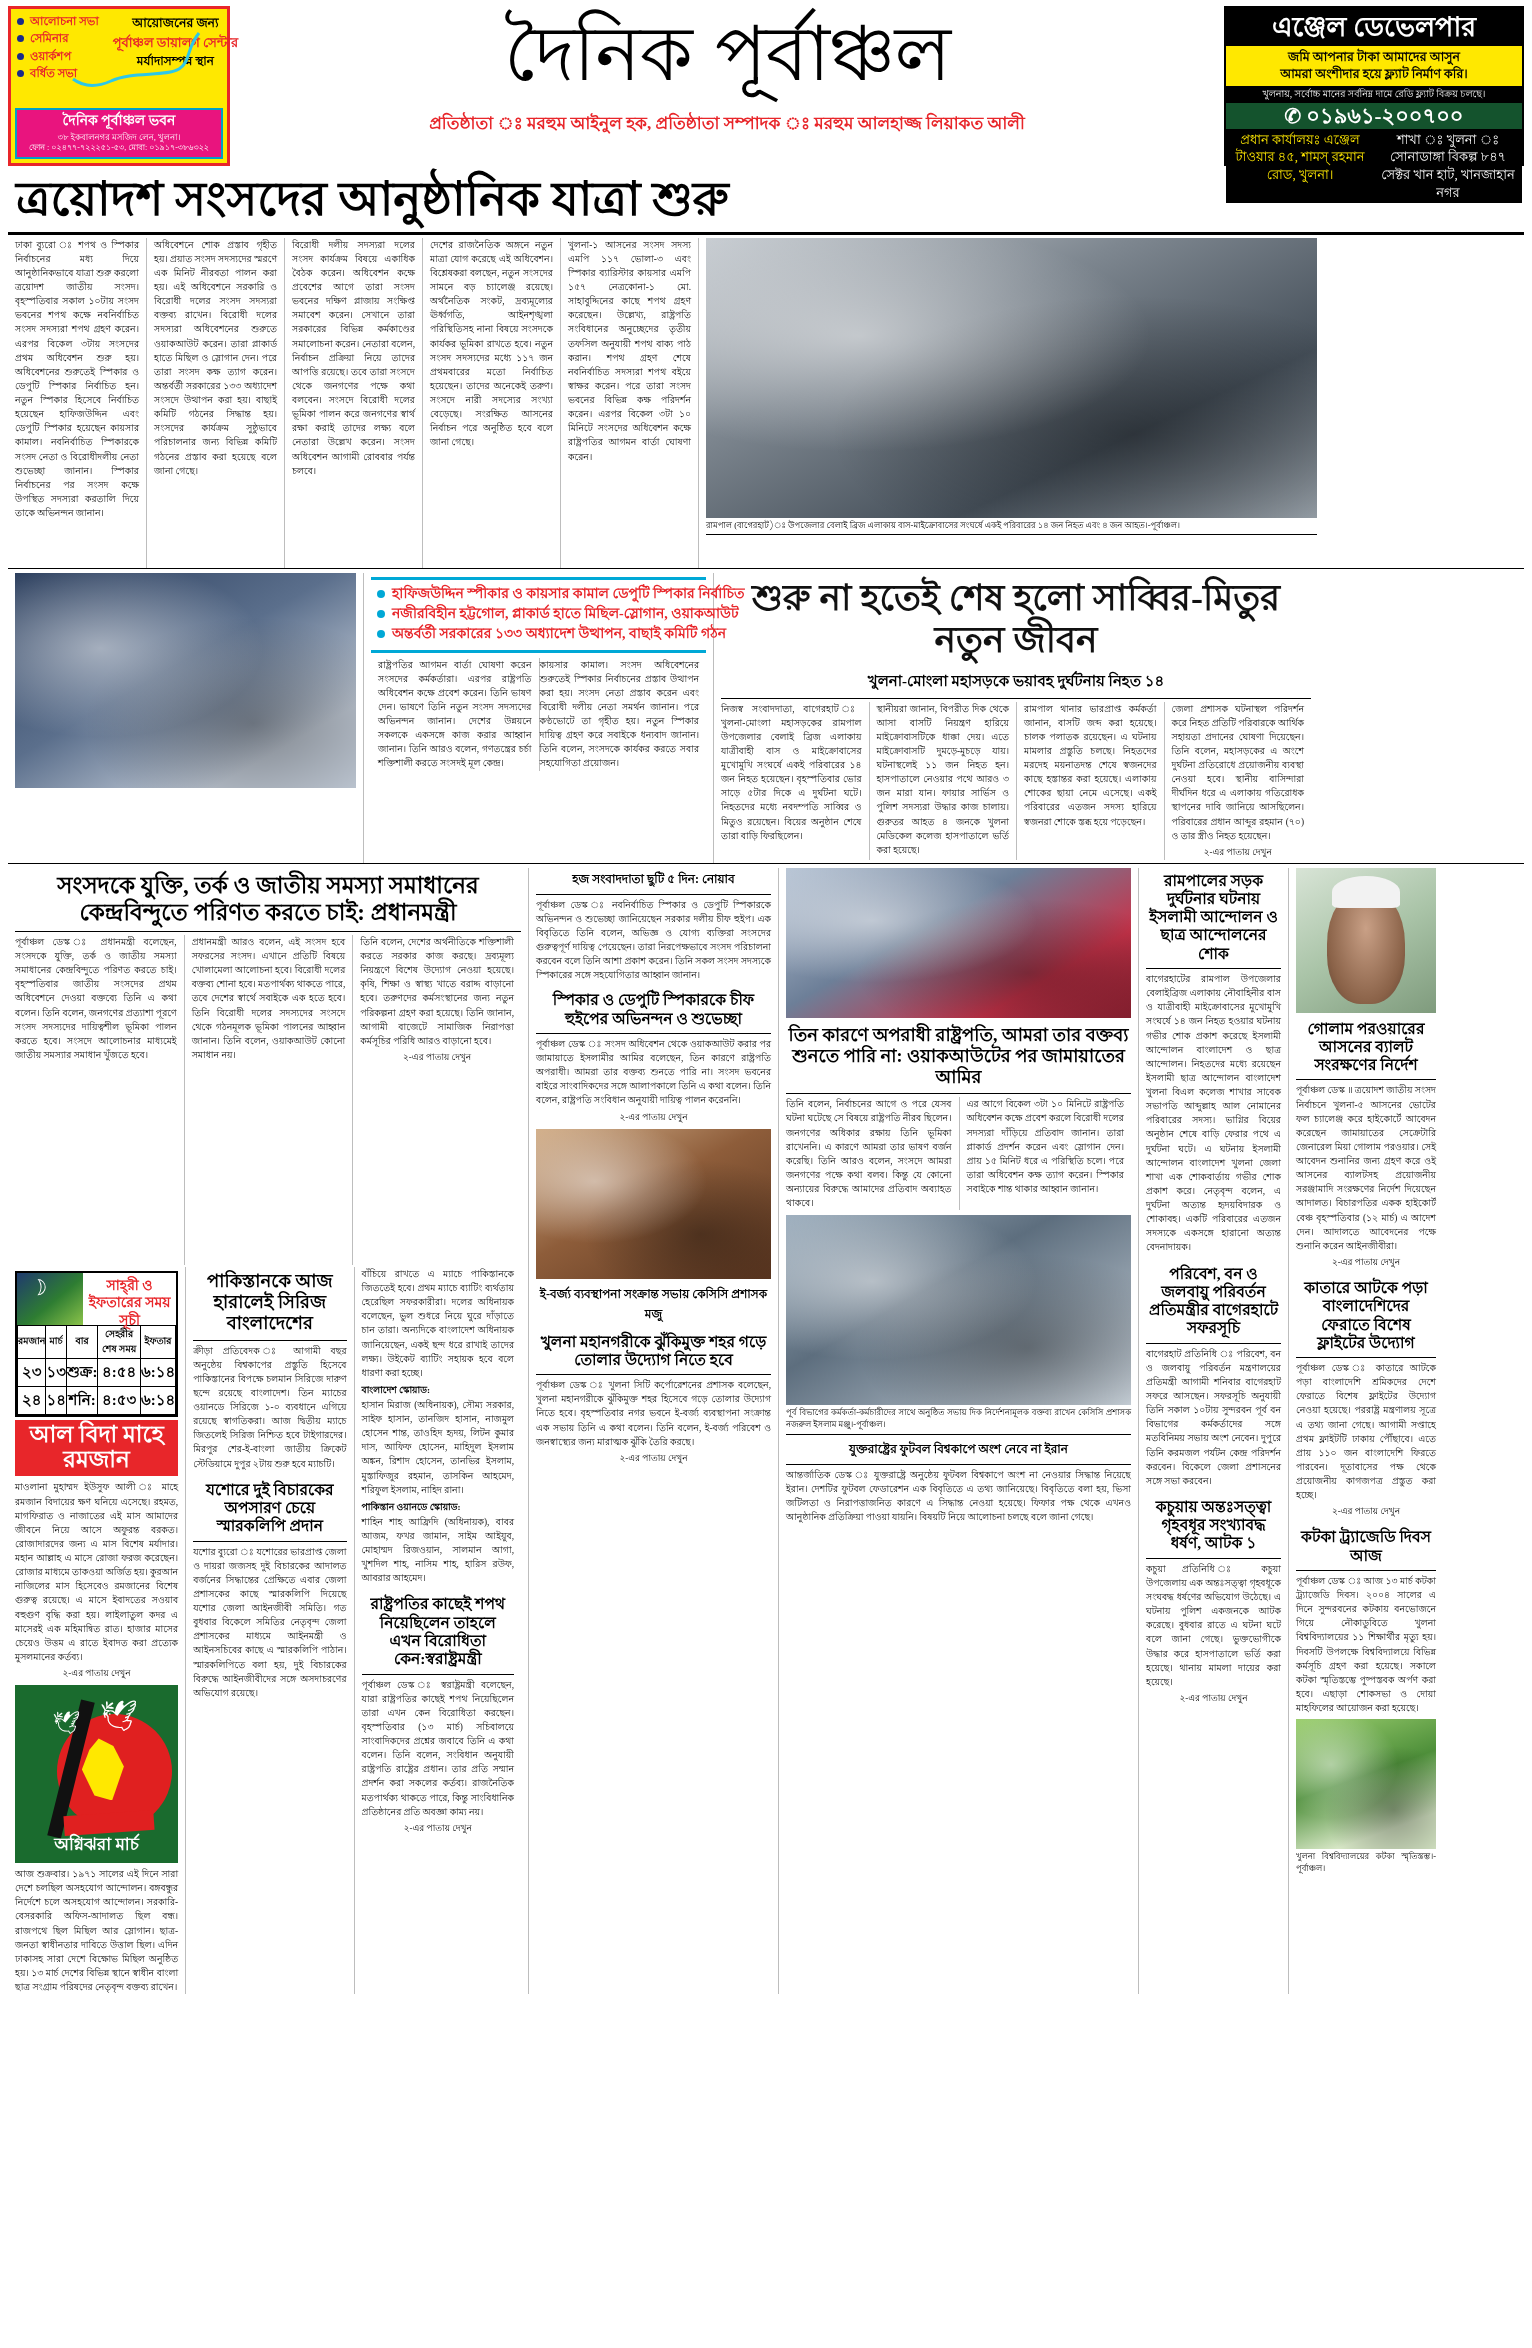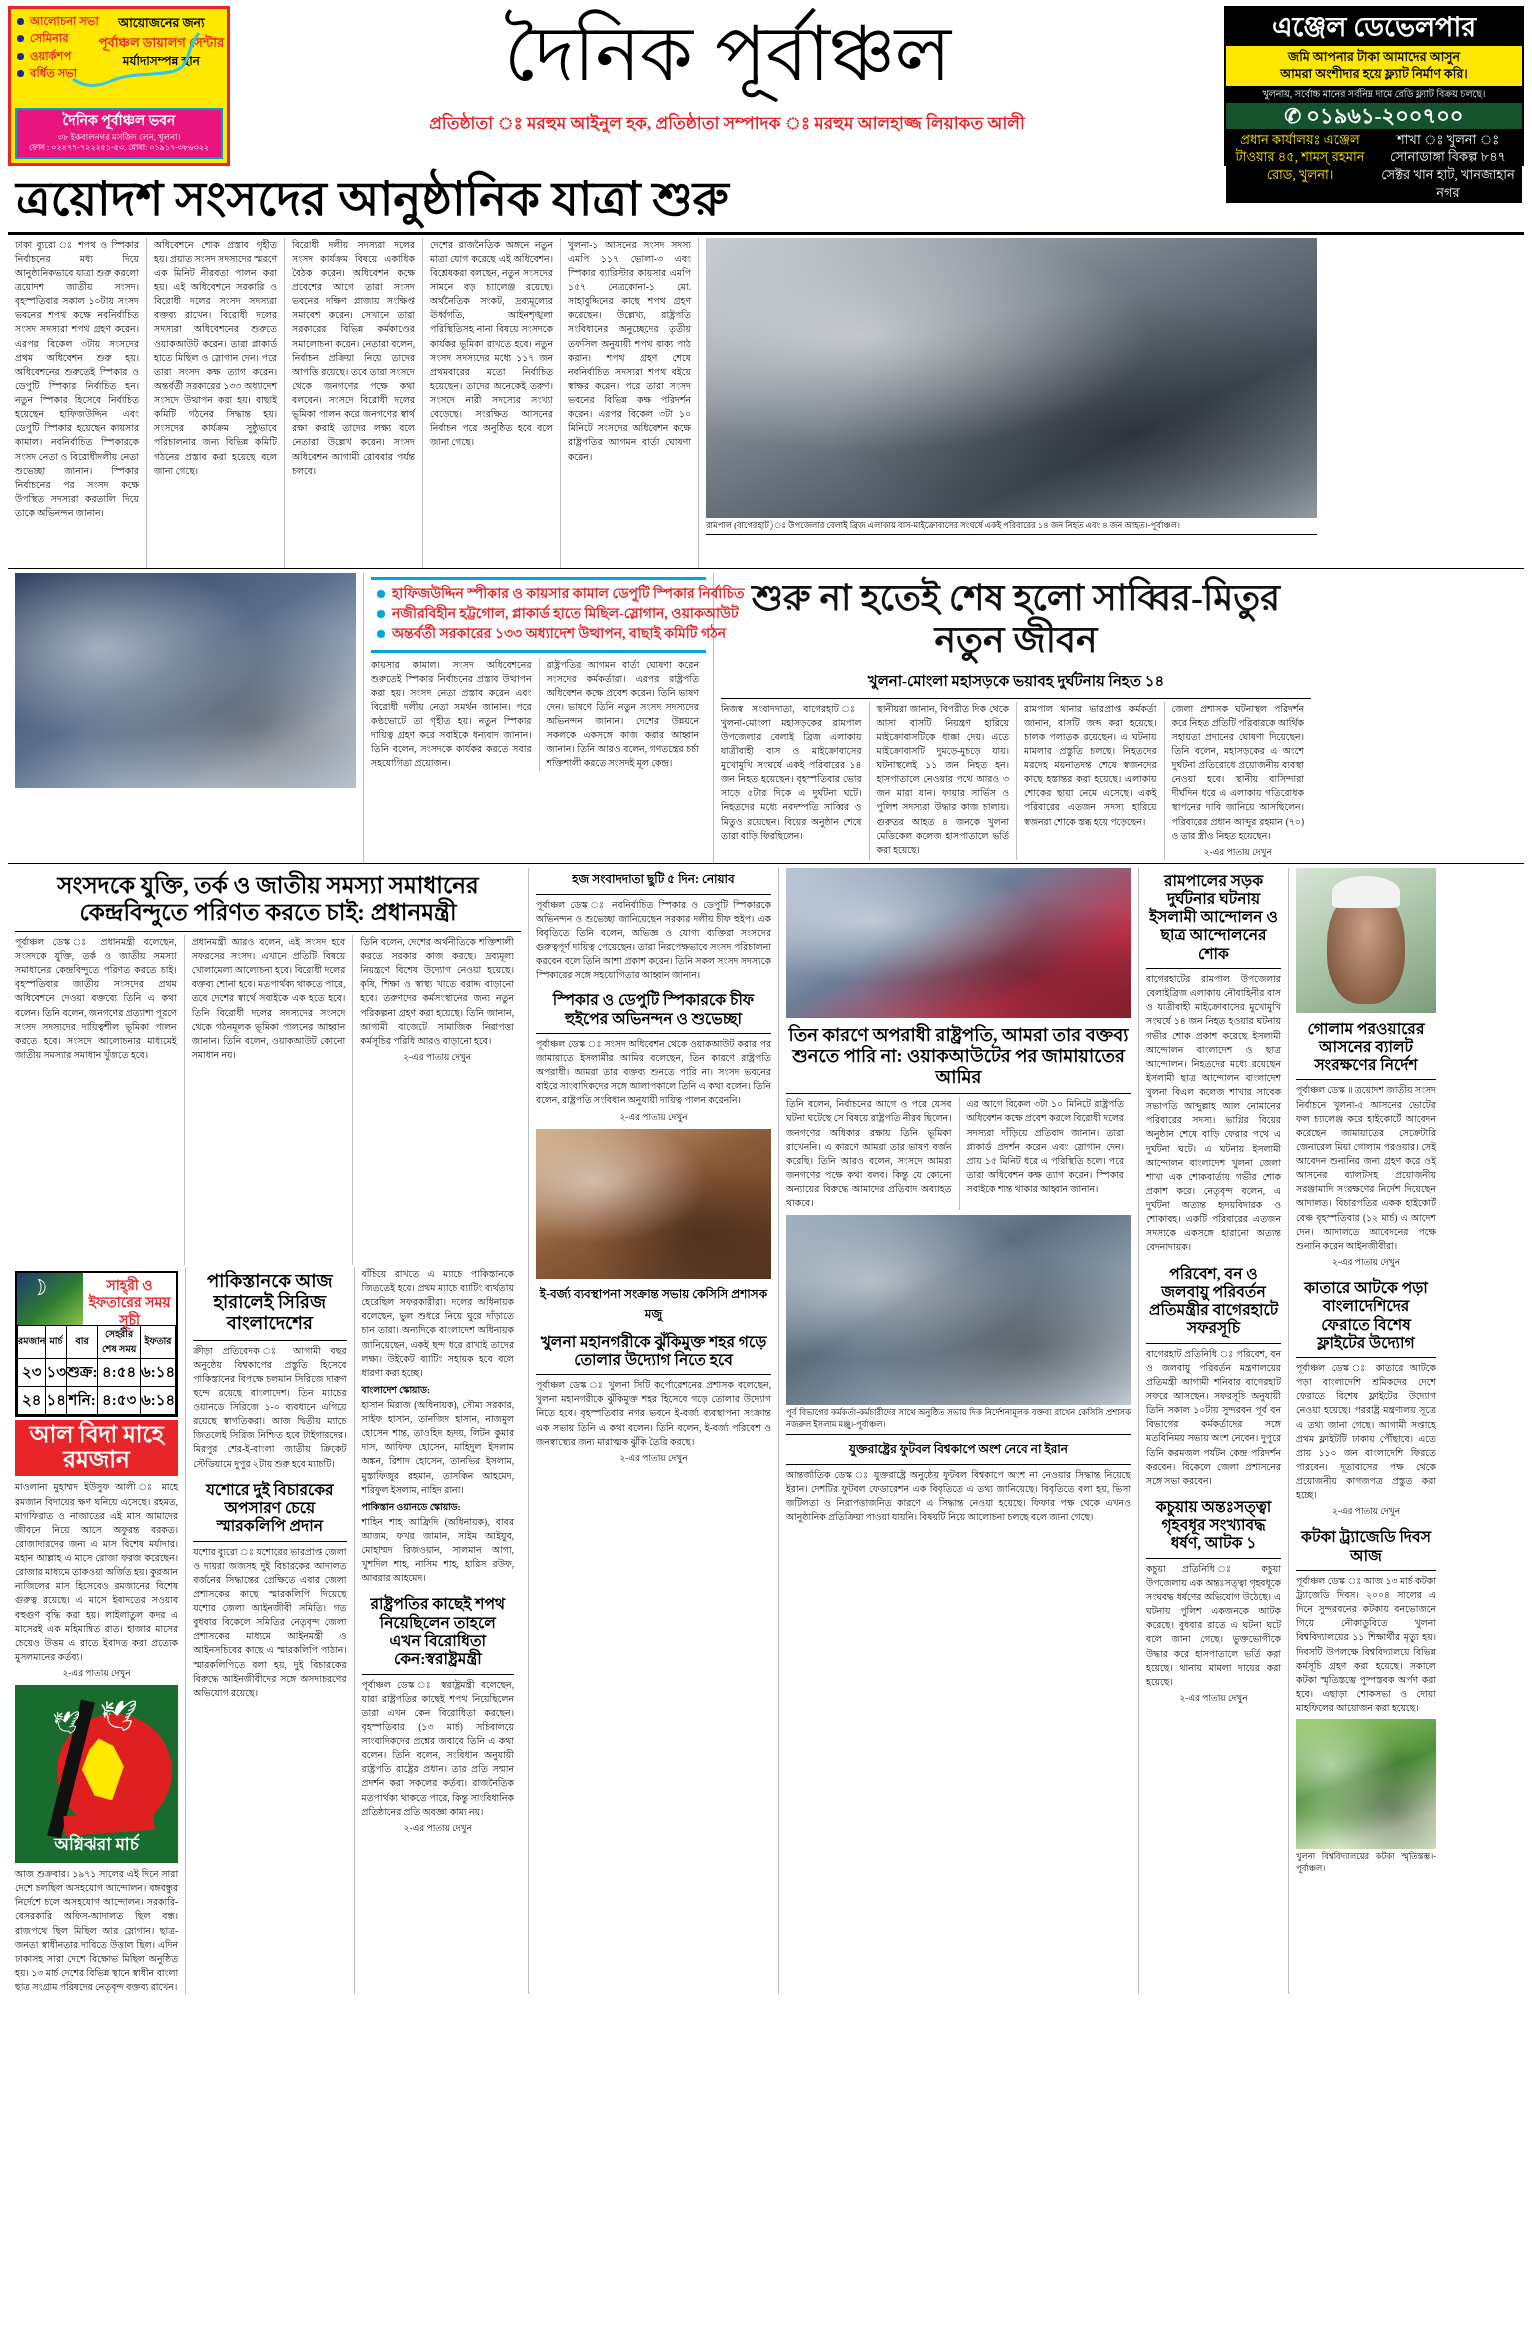--- a/index.html
+++ b/index.html
@@ -33,20 +33,21 @@
     background: #ffe800;
     display: flex;
     flex-direction: column;
     flex: none;
   }
   .ad-left-top {
     display: flex;
     padding: 4px 3px 2px 3px;
     height: 97px;
     position: relative;
+    gap: 14px;
   }
   .bullets { width: 96px; padding-left: 3px; }
   .bullets li {
     list-style: none;
     font-size: 11.5px;
     color: #e8262a;
     font-weight: bold;
     line-height: 1.52;
     position: relative;
     padding-left: 13px;
@@ -475,25 +476,25 @@
         <div class="photo" style="height:215px; background:linear-gradient(150deg,#2a3d5c,#5b6f8c 45%,#c3ccd8 80%)"></div>
       </div>
 
       <div class="col" style="width:350px">
         <div class="bulletbox">
           <li>হাফিজউদ্দিন স্পীকার ও কায়সার কামাল ডেপুটি স্পিকার নির্বাচিত</li>
           <li>নজীরবিহীন হট্টগোল, প্লাকার্ড হাতে মিছিল-স্লোগান, ওয়াকআউট</li>
           <li>অন্তর্বর্তী সরকারের ১৩৩ অধ্যাদেশ উত্থাপন, বাছাই কমিটি গঠন</li>
         </div>
         <div class="cols" style="gap:0">
+          <div class="col" style="width:50%">
+            <div class="bodytext">রাষ্ট্রপতির আগমন বার্তা ঘোষণা করেন সংসদের কর্মকর্তারা। এরপর রাষ্ট্রপতি অধিবেশন কক্ষে প্রবেশ করেন। তিনি ভাষণ দেন। ভাষণে তিনি নতুন সংসদ সদস্যদের অভিনন্দন জানান। দেশের উন্নয়নে সকলকে একসঙ্গে কাজ করার আহ্বান জানান। তিনি আরও বলেন, গণতন্ত্রের চর্চা শক্তিশালী করতে সংসদই মূল কেন্দ্র।</div>
+          </div>
           <div class="col" style="width:50%; padding-left:0">
             <div class="bodytext">কায়সার কামাল। সংসদ অধিবেশনের শুরুতেই স্পিকার নির্বাচনের প্রস্তাব উত্থাপন করা হয়। সংসদ নেতা প্রস্তাব করেন এবং বিরোধী দলীয় নেতা সমর্থন জানান। পরে কণ্ঠভোটে তা গৃহীত হয়। নতুন স্পিকার দায়িত্ব গ্রহণ করে সবাইকে ধন্যবাদ জানান। তিনি বলেন, সংসদকে কার্যকর করতে সবার সহযোগিতা প্রয়োজন।</div>
-          </div>
-          <div class="col" style="width:50%">
-            <div class="bodytext">রাষ্ট্রপতির আগমন বার্তা ঘোষণা করেন সংসদের কর্মকর্তারা। এরপর রাষ্ট্রপতি অধিবেশন কক্ষে প্রবেশ করেন। তিনি ভাষণ দেন। ভাষণে তিনি নতুন সংসদ সদস্যদের অভিনন্দন জানান। দেশের উন্নয়নে সকলকে একসঙ্গে কাজ করার আহ্বান জানান। তিনি আরও বলেন, গণতন্ত্রের চর্চা শক্তিশালী করতে সংসদই মূল কেন্দ্র।</div>
           </div>
         </div>
       </div>
 
       <div class="col" style="width:605px">
         <div class="sub-head xl" style="color:#111;">শুরু না হতেই শেষ হলো সাব্বির-মিতুর নতুন জীবন</div>
         <div class="kicker" style="font-size:15px">খুলনা-মোংলা মহাসড়কে ভয়াবহ দুর্ঘটনায় নিহত ১৪</div>
         <div class="rule-thin"></div>
         <div class="cols" style="margin-top:3px">
           <div class="col" style="width:25%; padding-left:0">

